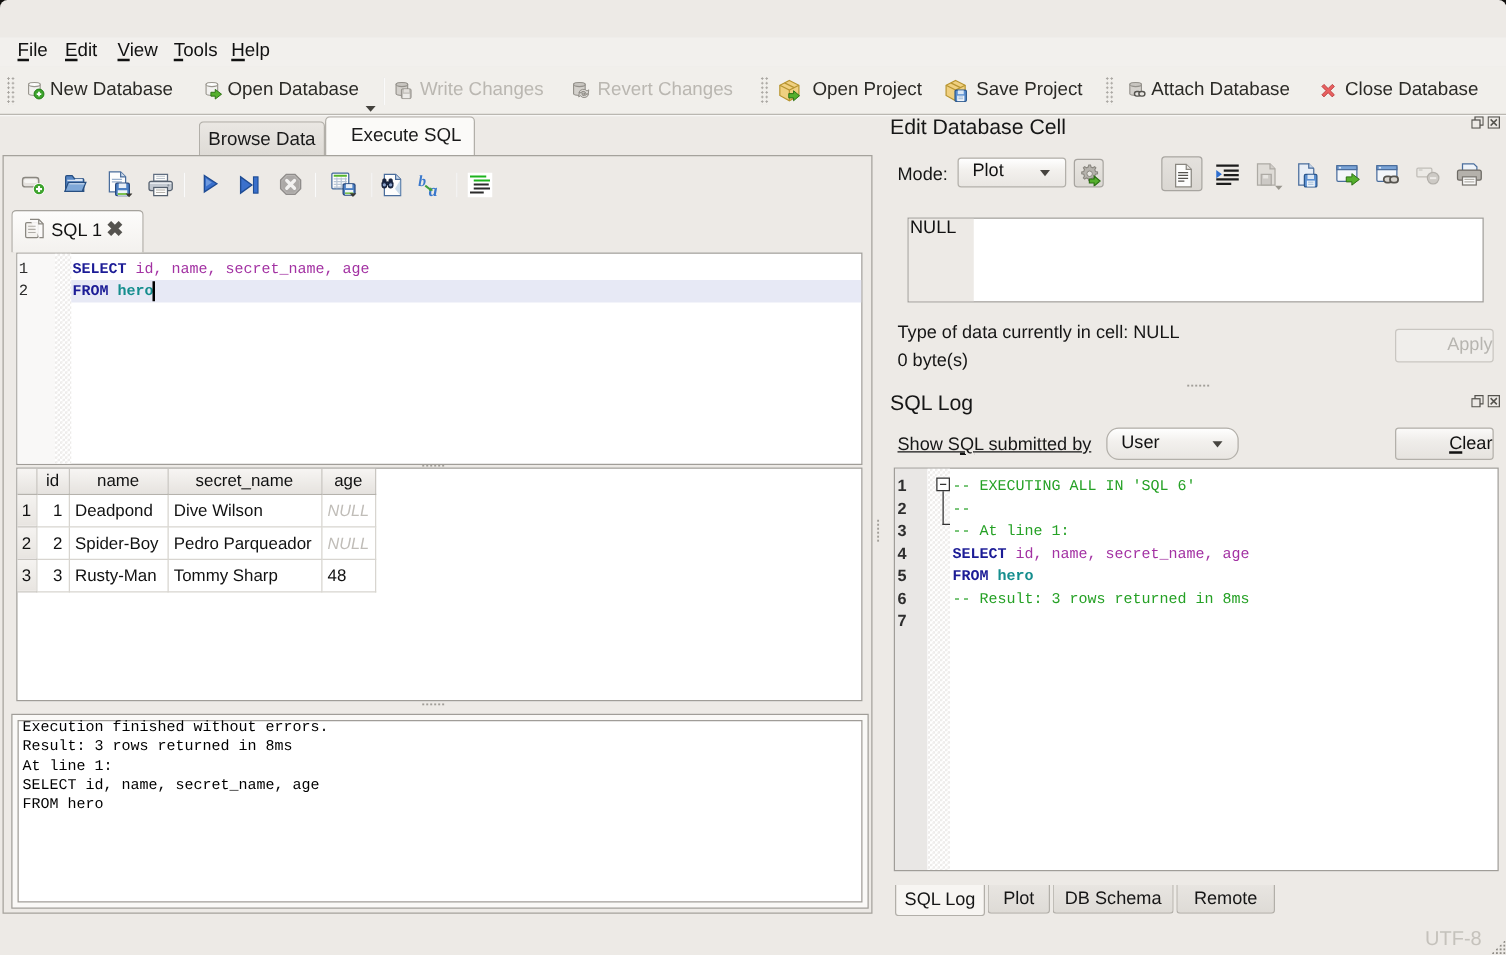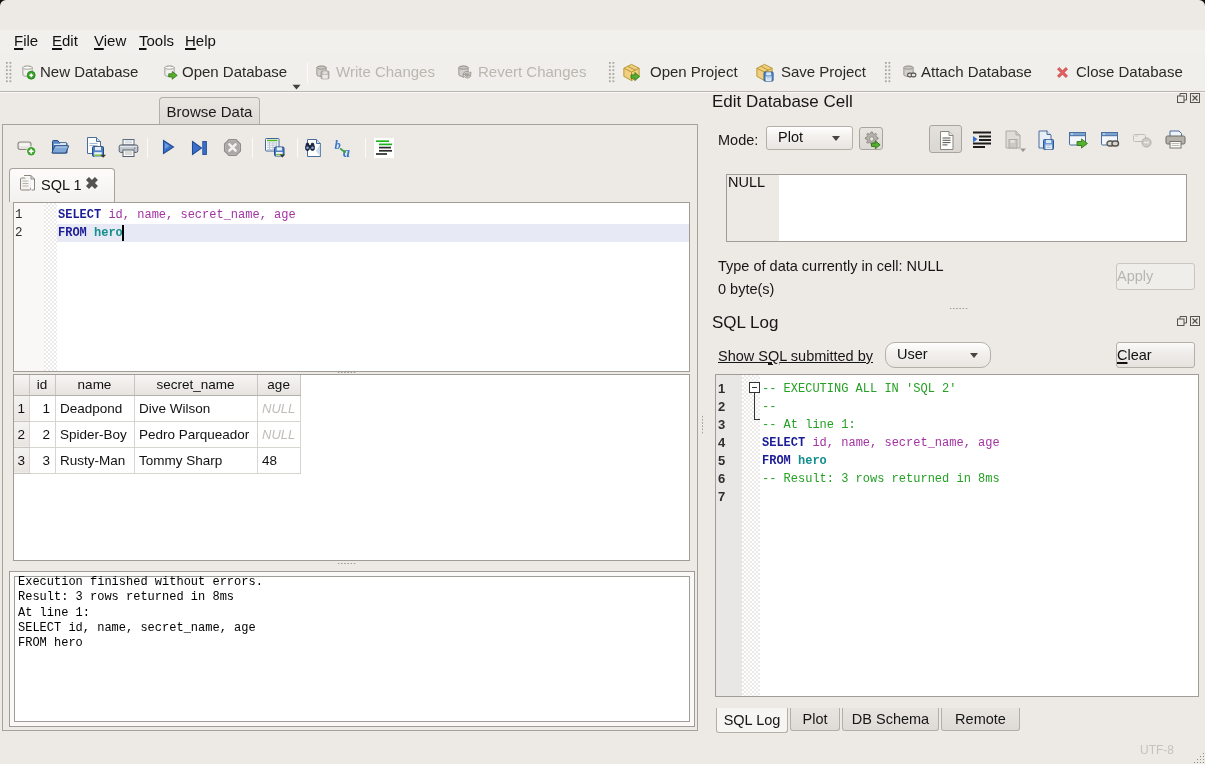--- a/index.html
+++ b/index.html
@@ -69,21 +69,21 @@
 
 
 .docktitle { position:absolute; font-size:17px; color:#161616; }
 .dockbtn { position:absolute; width:10px; height:10px; }
 .label14 { position:absolute; font-size:14.5px; color:#161616; }
 .qcombo { position:absolute; background:linear-gradient(180deg,#ffffff,#f3f1ee 40%,#e9e6e2);
   border:1px solid #b3b0aa; border-radius:3px; font-size:14.5px; color:#111; }
 .qcombo .arr { position:absolute; right:12px; top:50%; margin-top:-2px; width:0; height:0;
   border-left:4.5px solid transparent; border-right:4.5px solid transparent; border-top:5px solid #46443f; }
 .qbtn { position:absolute; background:linear-gradient(180deg,#fbfaf9,#efedea 40%,#e6e3df);
-  border:1px solid #b3b0aa; border-radius:3px; font-size:14.5px; color:#111; text-align:left; }
+  border:1px solid #b3b0aa; border-radius:3px; font-size:14.5px; color:#111; text-align:right; }
 .qbtn.dis { background:#f0eeeb; border-color:#c9c6c1; color:#b7b5b0; }
 
 
 #rtab { border-collapse:collapse; font-size:13.5px; color:#111; }
 #rtab th { background:linear-gradient(180deg,#f7f5f3,#e6e3df);
   border-right:1px solid #c9c6c1; border-bottom:1px solid #b5b2ac;
   font-weight:normal; height:20px; text-align:center; padding:0 4px; }
 #rtab td { border-right:1px solid #d8d5d0; border-bottom:1px solid #d8d5d0;
   height:26px; padding:0 4.5px; background:#fff; }
 #rtab td.rh { background:linear-gradient(180deg,#f5f3f1,#e8e5e1); text-align:center; padding:0 3px;
@@ -196,20 +196,21 @@
     <span class="tbtxt" style="left:921px">Attach Database</span>
     <div class="ticon" id="ic-closedb" style="left:1055px;top:12px">
         <svg width="15" height="15" viewBox="0 0 18 18">
           <path d="M3 5 L5 3 L9 7 L13 3 L15 5 L11 9 L15 13 L13 15 L9 11 L5 15 L3 13 L7 9 Z" fill="#e96060" stroke="#b43434" stroke-width="0.8"></path>
         </svg>
       </div>
     <span class="tbtxt" style="left:1076px">Close Database</span>
   </div>
 
   <div class="mtab" style="left:159px; top:97px; width:101px; height:27px; line-height:27px;">Browse Data</div>
+  <div class="mtab on" style="left:260px; top:93px; width:120px; height:31px; line-height:30px; padding-left:10px;">Execute SQL</div>
 
   <div id="pane"></div>
 
   <div id="sqltb" class="abs" style="left:0;top:137px;width:700px;height:24px;">
     <div class="ticon" id="sq-newtab" style="top:0px;left:17px">
         <svg width="20" height="20" viewBox="0 0 20 20">
           <rect x="1" y="5" width="13" height="7.5" rx="2.2" fill="#e5e2de" stroke="#8a8780" stroke-width="1.1"></rect>
           <rect x="2.3" y="6.3" width="10.4" height="3" rx="1.4" fill="#f6f5f3"></rect>
           <circle cx="14.2" cy="14.2" r="4.8" fill="#fff"></circle>
           <circle cx="14.2" cy="14.2" r="4.2" fill="#3da32c"></circle>
@@ -534,33 +535,33 @@
   <div class="qcombo" style="left:885px;top:342px;width:106px;height:26px;border-radius:10px;">
       <span style="position:absolute;left:11px;top:3px;">User</span>
       <span class="arr"></span>
     </div>
   <div class="qbtn" style="left:1116px;top:342px;width:79px;height:26px;line-height:24px;"><u style="text-decoration-thickness:1.5px;text-underline-offset:2px;">C</u>lear</div>
 
   <div class="whitebox" style="left:715px;top:374px;width:484px;height:323px;">
     <div class="abs" style="left:0;top:0;width:26px;height:321px;background:#e9e7e5;"></div>
     <div class="abs" id="foldmargin2" style="left:26px;top:0;width:18px;height:321px;"></div>
     <div class="abs" style="left:2px;top:5px;width:20px;color:#2e2e2e;line-height:18px;font-size:13px;font-weight:bold;font-family:'Liberation Sans',sans-serif;">1<br>2<br>3<br>4<br>5<br>6<br>7</div>
-    <div class="abs mono" style="left:46px;top:5px;line-height:18px;white-space:pre;"><span class="cmt">-- EXECUTING ALL IN 'SQL 2'</span>
+    <div class="abs mono" style="left:46px;top:5px;line-height:18px;white-space:pre;"><span class="cmt">-- EXECUTING ALL IN 'SQL 6'</span>
 <span class="cmt">--</span>
 <span class="cmt">-- At line 1:</span>
 <span class="kw">SELECT</span><span class="idn"> id, name, secret_name, age</span>
 <span class="kw">FROM</span> <span class="tbl">hero</span>
 <span class="cmt">-- Result: 3 rows returned in 8ms</span></div>
 
     <div class="abs" style="left:33px;top:7px;width:11px;height:11px;background:#fff;border:1px solid #333;"></div>
     <div class="abs" style="left:36px;top:12px;width:5px;height:1px;background:#333;"></div>
     <div class="abs" style="left:38px;top:18px;width:1px;height:27px;background:#333;"></div>
     <div class="abs" style="left:38px;top:44px;width:6px;height:1px;background:#333;"></div>
   </div>
 
   <div class="btab on" style="left:716px;width:72px;">SQL Log</div>
   <div class="btab" style="left:790px;width:50px;">Plot</div>
   <div class="btab" style="left:842px;width:97px;">DB Schema</div>
   <div class="btab" style="left:941px;width:79px;">Remote</div>
 
-  <div class="abs" style="left:1140px;top:743px;font-size:12px;color:#c5c2bc;">UTF-8</div>
+  <div class="abs" style="left:1140px;top:743px;font-size:16px;color:#c5c2bc;">UTF-8</div>
   <div class="abs" id="resizegrip" style="left:1192.5px;top:751.5px;width:12px;height:12px;"></div>
 </div>
 
 </body></html>

